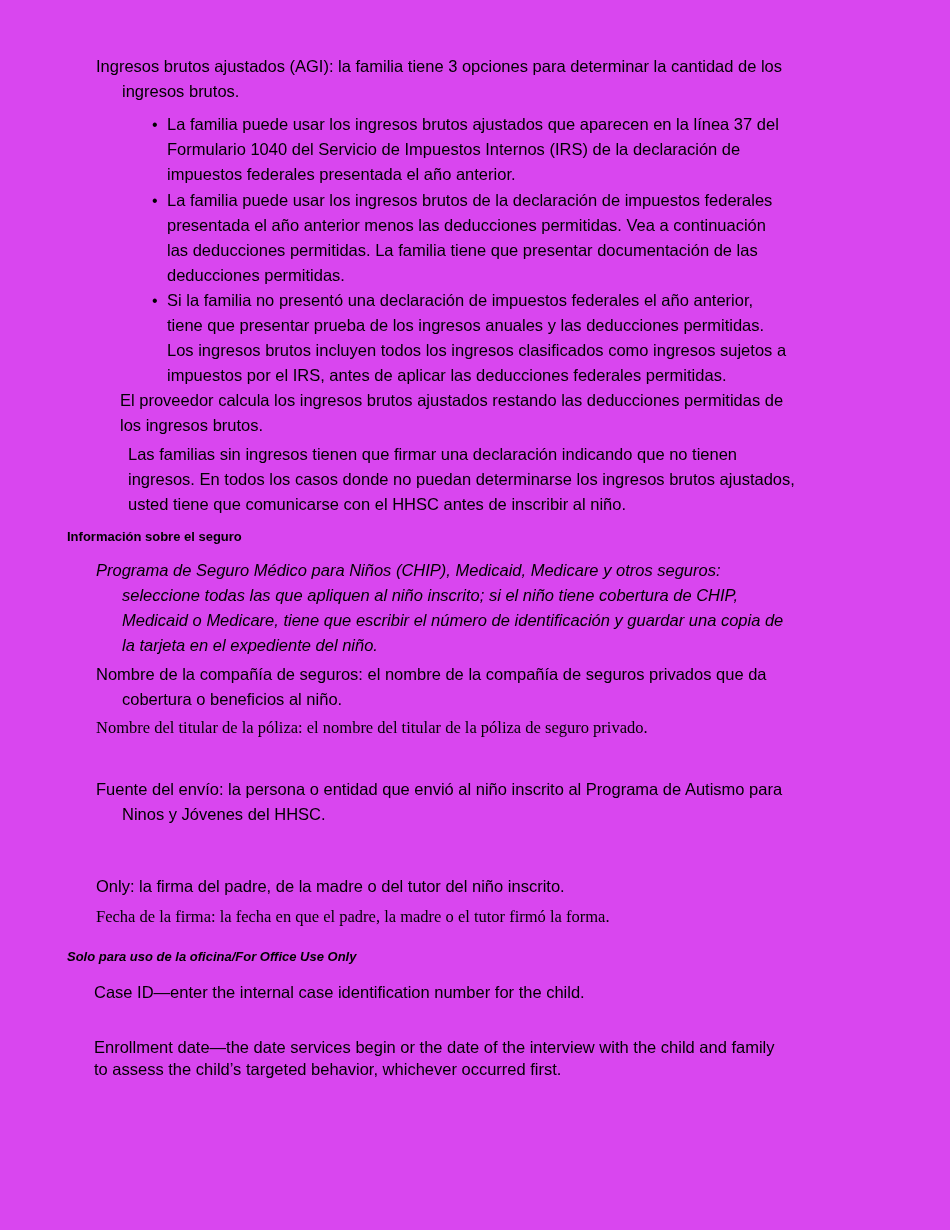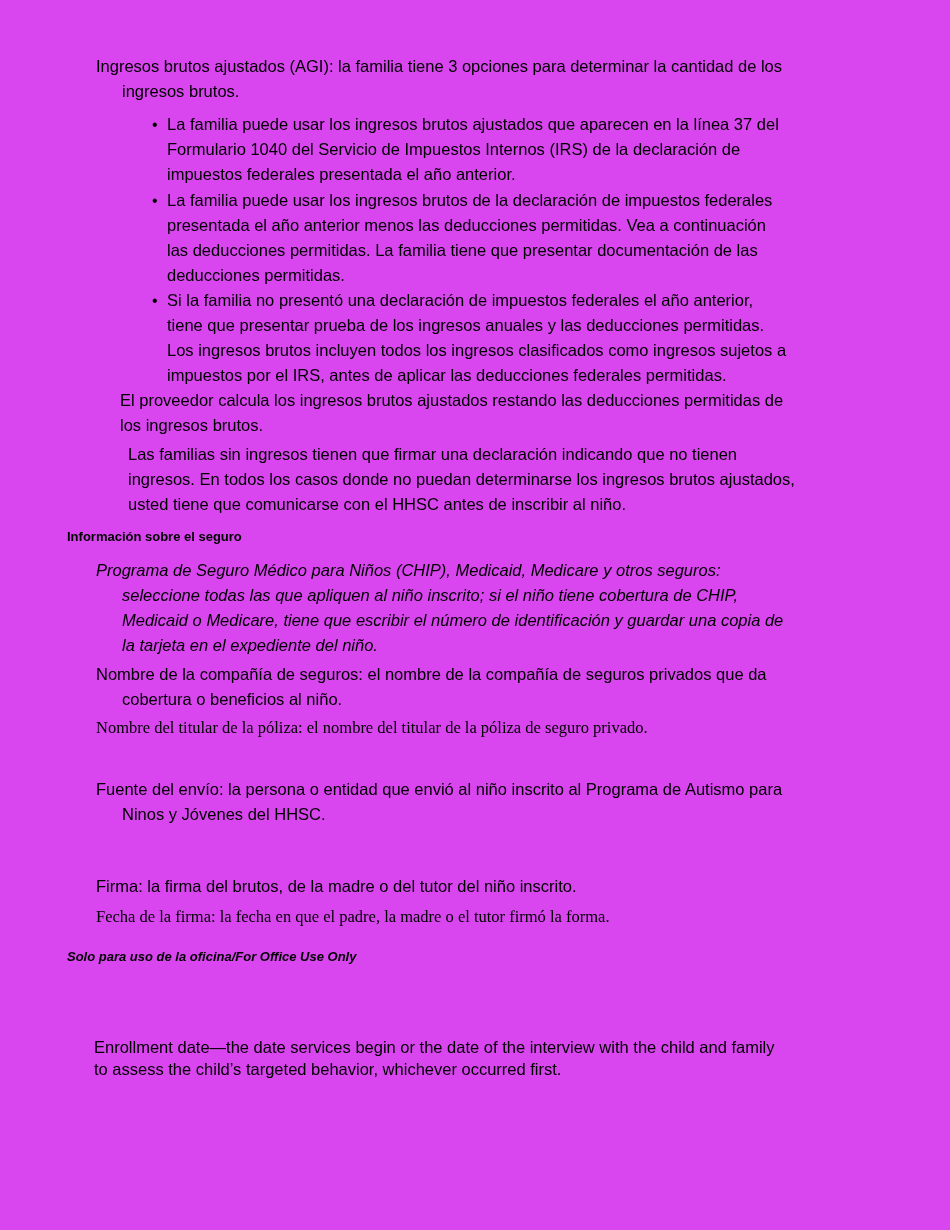--- a/index.html
+++ b/index.html
@@ -104,23 +104,24 @@
 
   <div class="blk hang" style="left:96px; top:662px;">Nombre de la compañía de seguros: el nombre de la compañía de seguros privados que da
 cobertura o beneficios al niño.</div>
 
   <div class="blk hang" style="left:96px; top:715px;font-family:Liberation Serif, serif;">Nombre del titular de la póliza: el nombre del titular de la póliza de seguro privado.</div>
 
   <div class="blk hang" style="left:96px; top:741px;margin-top:36px;">Fuente del envío: la persona o entidad que envió al niño inscrito al Programa de Autismo para
 Ninos y Jóvenes del HHSC.</div>
 
 
-  <div class="blk" style="left:96px; top:874px;">Firma: la firma del brutos, de la madre o del tutor del niño inscrito.</div>
+  <div class="blk" style="left:96px; top:874px;">Only: la firma del padre, de la madre o del tutor del niño inscrito.</div>
 
   <div class="blk" style="left:96px; top:904px;font-family:Liberation Serif, serif;">Fecha de la firma: la fecha en que el padre, la madre o el tutor firmó la forma.</div>
 
   <div class="heading" style="top:944px;font-style:italic;">Solo para uso de la oficina/For Office Use Only</div>
 
+  <div class="blk" style="left:94px; top:980px;">Case ID—enter the internal case identification number for the child.</div>
 
   <div class="blk tight" style="left:94px; top:1036px;">Enrollment date—the date services begin or the date of the interview with the child and family
 to assess the child’s targeted behavior, whichever occurred first.</div>
 
 </div>
 
 </body></html>

